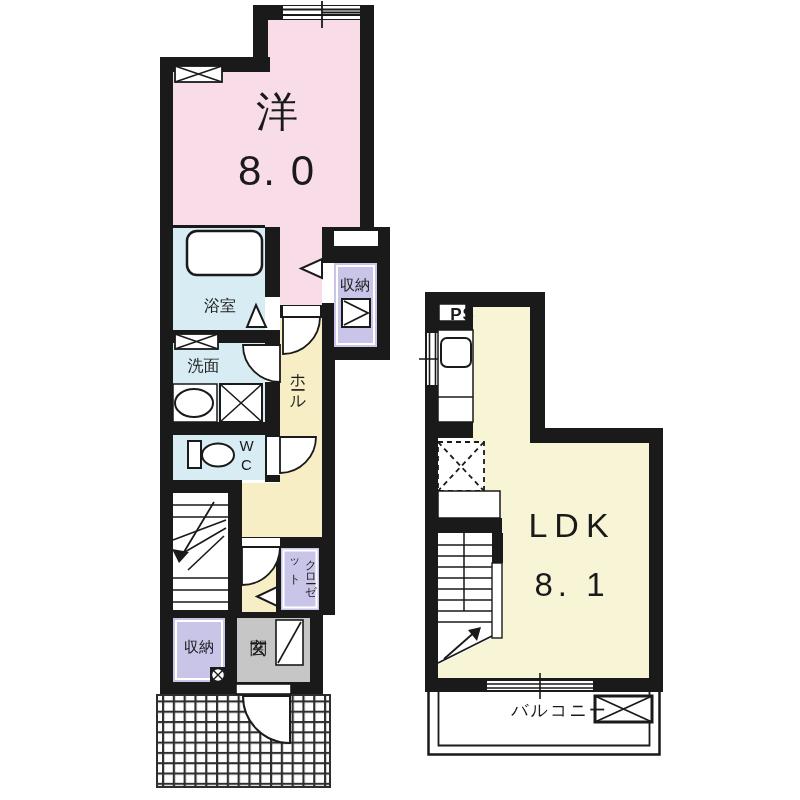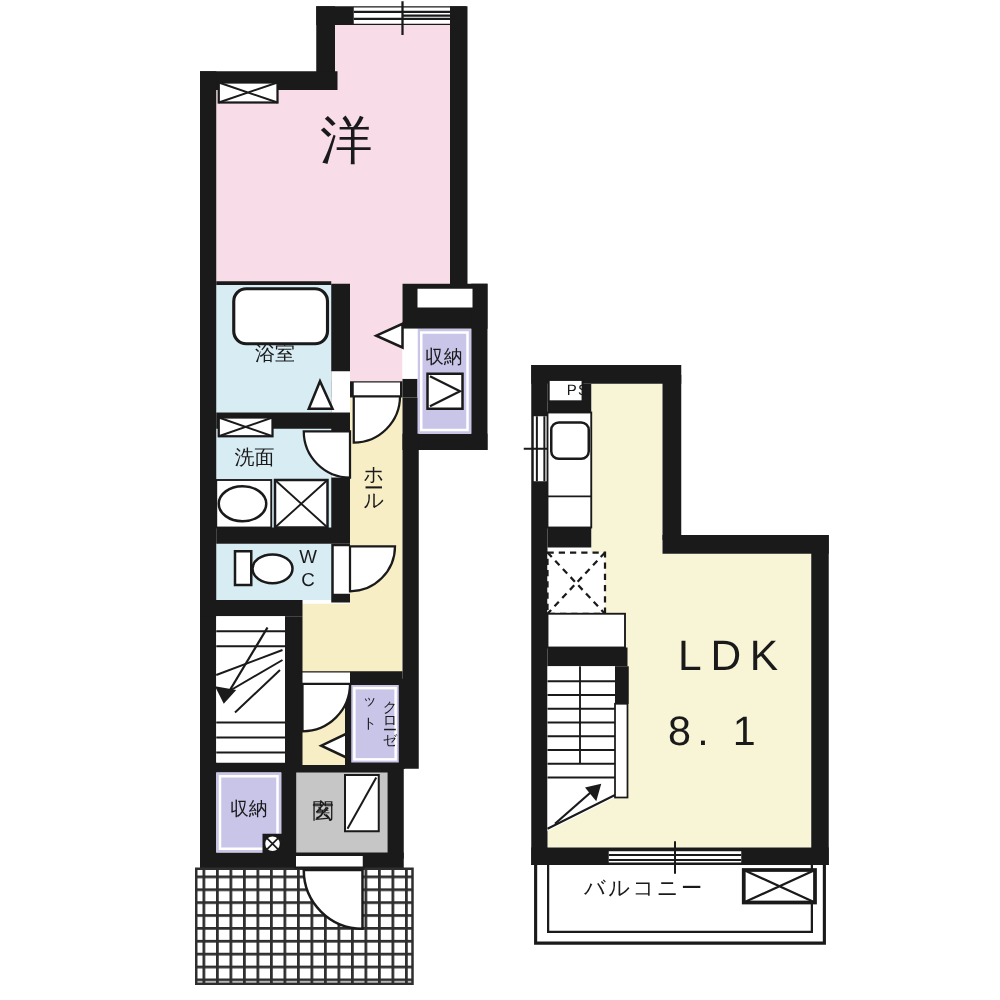--- a/index.html
+++ b/index.html
@@ -207,26 +207,27 @@
       <path d="M438.5 692 V745.5 H649.5 V692" fill="none" stroke="#1a1a1a" stroke-width="1.8"></path>
       <g>
         <rect x="595" y="696" width="57" height="26" fill="#ffffff" stroke="#1a1a1a" stroke-width="3"></rect>
         <path d="M595 696 L652 722 M652 696 L595 722" stroke="#1a1a1a" stroke-width="1.8"></path>
       </g>
     </g>
   </g>
 </svg>
 
 <div class="lbl c" style="left:217px;top:84px;width:120px;font-size:42px;">洋</div>
-<div class="lbl c" style="left:190px;top:273px;width:60px;font-size:16px;">浴室</div>
+<div class="lbl c" style="left:207px;top:147px;width:140px;font-size:42px;letter-spacing:2px;">8. 0</div>
+<div class="lbl c" style="left:190px;top:296px;width:60px;font-size:16px;">浴室</div>
 <div class="lbl c" style="left:176px;top:356px;width:55px;font-size:16px;text-align:center;">洗面</div>
 <div class="lbl v" style="left:238px;top:437px;height:42px;font-size:15px;">WC</div>
 <div class="lbl v" style="left:287px;top:362px;height:100px;font-size:16px;">ホール</div>
 <div class="lbl c" style="left:331px;top:276px;width:48px;font-size:15px;">収納</div>
 <div class="lbl v closet-lbl" style="left:283px;top:552px;width:36px;height:40px;font-size:11.5px;">クローゼット</div>
 <div class="lbl v" style="left:247px;top:625px;height:56px;font-size:17px;">玄関</div>
 <div class="lbl c" style="left:173px;top:638px;width:52px;font-size:15px;">収納</div>
-<div class="lbl c" style="left:439px;top:305px;width:47px;font-size:12px;font-weight:400;letter-spacing:1px;">PS</div>
-<div class="lbl c" style="left:511px;top:506px;width:150px;font-size:34px;letter-spacing:7px;">LDK</div>
+<div class="lbl c" style="left:439px;top:305px;width:47px;font-size:17px;font-weight:700;letter-spacing:1px;">PS</div>
+<div class="lbl c" style="left:497px;top:506px;width:150px;font-size:34px;letter-spacing:7px;">LDK</div>
 <div class="lbl c" style="left:497px;top:566px;width:150px;font-size:33px;letter-spacing:5px;">8. 1</div>
-<div class="lbl c" style="left:438px;top:699px;width:155px;font-size:17px;letter-spacing:2px;">バルコニー</div>
+<div class="lbl c" style="left:438px;top:699px;width:155px;font-size:17px;letter-spacing:2px;padding-left:44px;">バルコニー</div>
 
 </div>
 
 </body></html>

